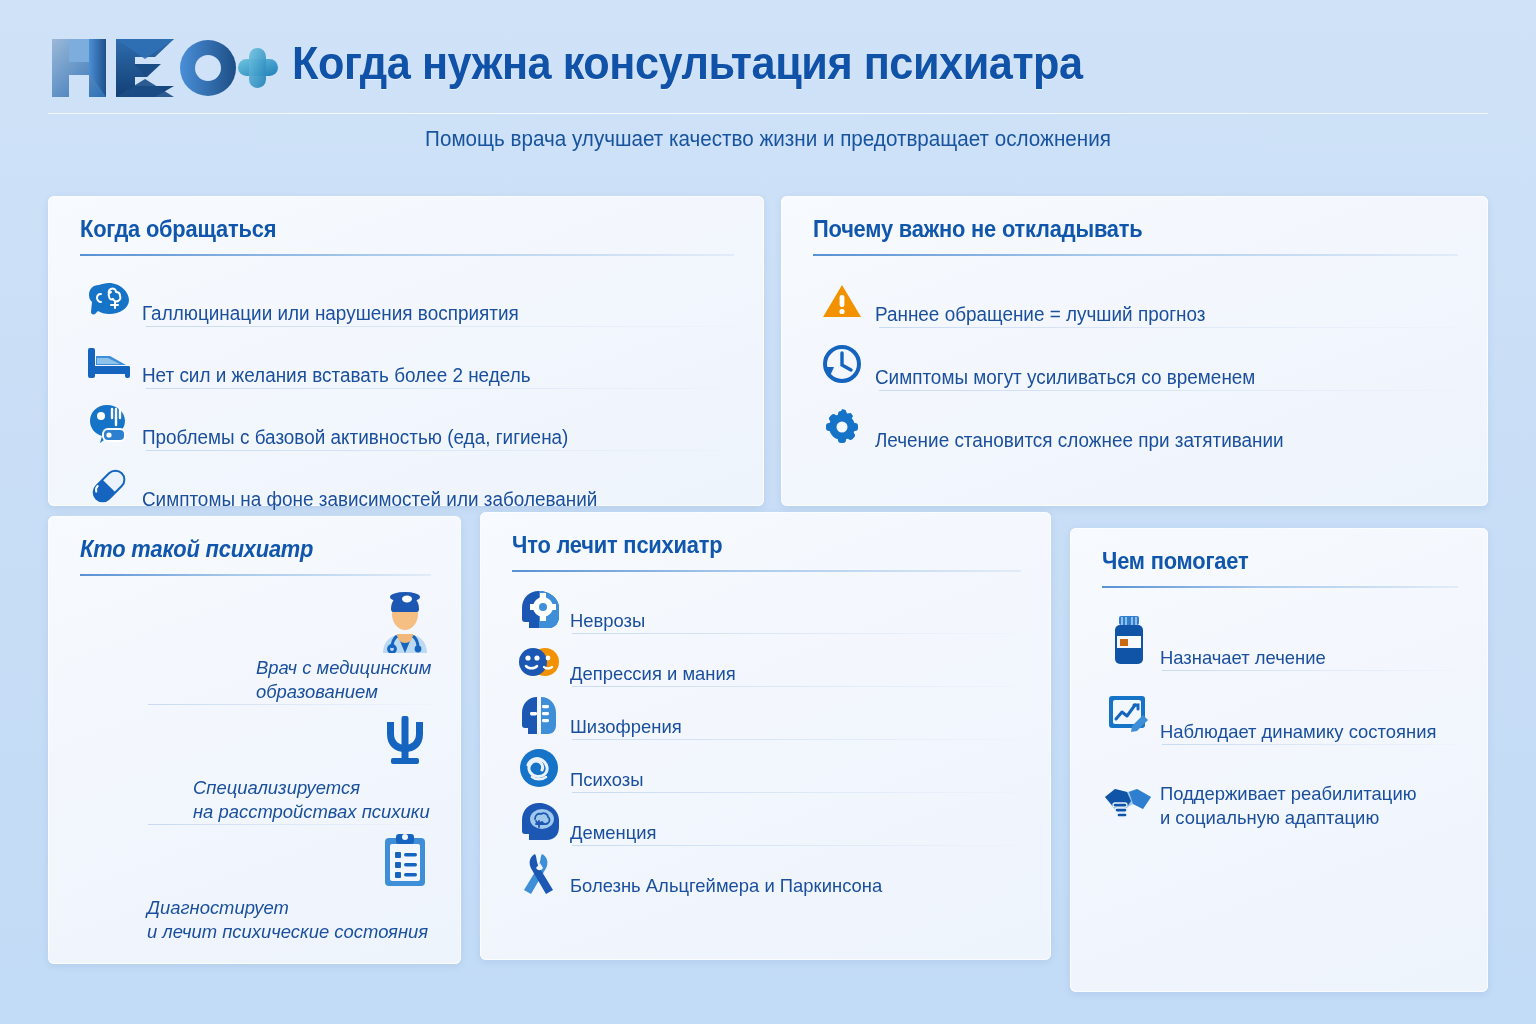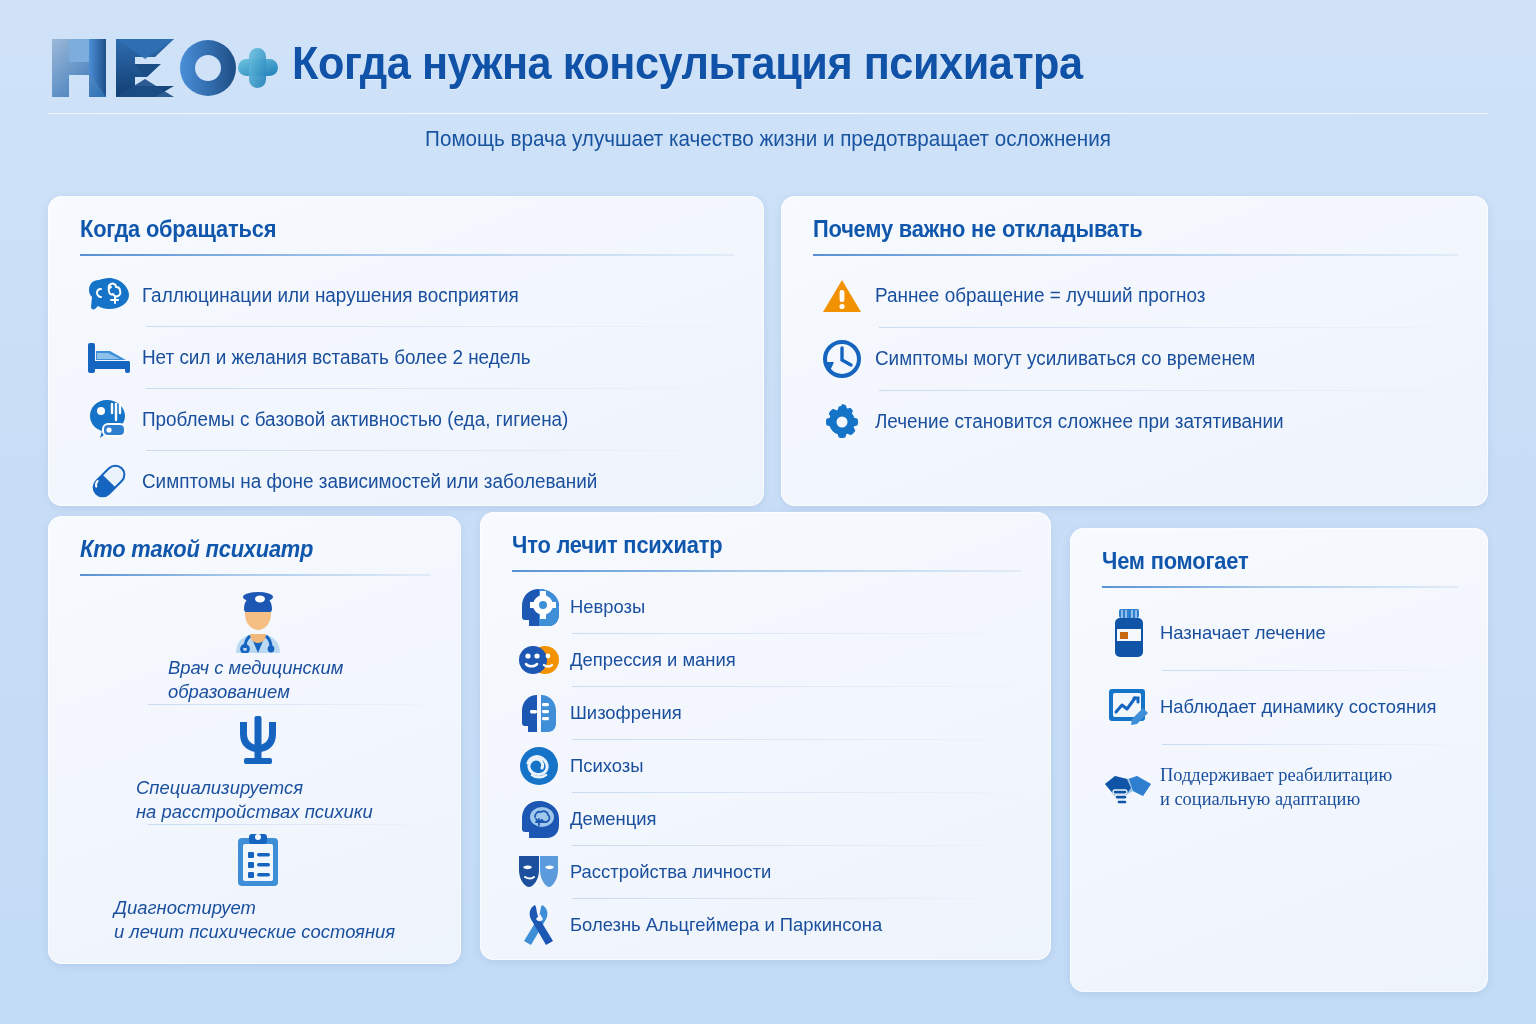--- a/index.html
+++ b/index.html
@@ -32,37 +32,37 @@
   }
   .hdr-rule {
     position: absolute; left: 48px; top: 112px; width: 1440px; height: 1px;
     background: linear-gradient(90deg, rgba(255,255,255,.7), rgba(255,255,255,.95) 50%, rgba(255,255,255,.7));
   }
 
   
   .card {
     position: absolute;
     background: linear-gradient(160deg,#f7fafe 0%,#f2f6fd 55%,#eef4fc 100%);
-    border-radius: 14px;
+    border-radius: 6px;
     box-shadow: 0 2px 7px rgba(60,110,175,.13), 0 0 0 1px rgba(255,255,255,.65) inset;
   }
   .card-title {
     position: absolute; left: 32px; top: 20px;
     font-size: 23px; font-weight: bold; color: #0f56ac;
     letter-spacing: -0.2px; white-space: nowrap;
     transform: scaleX(0.95); transform-origin: left center;
   }
   .card-rule {
     position: absolute; left: 32px; right: 30px; top: 58px; height: 2px;
     background: linear-gradient(90deg,#3c7fcb 0%,#9cc2e8 45%,#dfeaf7 100%);
     opacity: .85;
   }
   .list { position: absolute; left: 30px; right: 24px; top: 68px; }
   .item {
-    display: flex; align-items: center;
+    display: flex; align-items: flex-end;
     position: relative;
     min-height: 62px;
   }
   .item + .item::before {
     content: ""; position: absolute; left: 62px; right: 6px; top: 0; height: 1px;
     background: linear-gradient(90deg, rgba(150,185,225,.45), rgba(180,205,235,.28) 60%, rgba(200,220,240,.06));
   }
   .ico { width: 56px; min-width: 56px; height: 52px; display: flex; align-items: center; justify-content: center; }
   .ico svg { display: block; }
   .txt {
@@ -76,21 +76,21 @@
   #card-why      { left: 781px;  top: 196px; width: 707px;  height: 310px; padding-left: 41px; }
   #card-who      { left: 48px;   top: 516px; width: 413px;  height: 448px; font-style: italic; }
   #card-treats   { left: 480px;  top: 512px; width: 571px;  height: 448px; }
   #card-helps    { left: 1070px; top: 528px; width: 418px;  height: 464px; }
 
   #card-when .item  { min-height: 62px; }
   #card-why  .item  { min-height: 63px; }
   #card-who  .item  { min-height: 88px; flex-direction: column; }
   #card-treats .item{ min-height: 53px; }
   #card-helps .item { min-height: 74px; }
-  #card-helps .item:last-child { min-height: 86px; font-family: Liberation Serif, serif; }
+  #card-helps .item:last-child { min-height: 86px; }
 
   #card-treats .txt { font-size: 19px; }
   #card-who .txt    { font-size: 19px; }
   #card-helps .txt  { font-size: 19px; }
 
   #card-when .ico, #card-why .ico { width: 62px; min-width: 62px; }
   #card-who .ico  { width: 64px; min-width: 64px; height: 72px; }
   #card-treats .ico { width: 58px; min-width: 58px; height: 48px; }
   #card-helps .ico  { width: 58px; min-width: 58px; height: 60px; }
   #card-when .item + .item::before,
@@ -397,32 +397,20 @@
           <path d="M22 4C12 4 5 11 5 21v11c0 2 1 3 3 3h4v6h18c7 0 12-5 12-13V21C42 11 32 4 22 4Z" fill="#1c57b4"></path>
           <ellipse cx="25" cy="20" rx="12" ry="10" fill="#9fc8ea"></ellipse>
           <g stroke="#1c57b4" stroke-width="1.8" fill="none" stroke-linecap="round">
             <path d="M18 20c0-4 3-6 6-5M24 15c3-2 7 0 7 3M31 18c2 1 2 5 0 6M31 24c-2 2-5 1-6-1M25 23c-2 2-5 1-6-1M22 22v6M19 25h8"></path>
           </g>
         </svg>
       </span>
       <span class="txt">Деменция</span>
     </div>
 
-    <div class="item">
-      <span class="ico">
-        <svg width="46" height="40" viewBox="0 0 46 40">
-          <path d="M24 4h18v14c0 10-6 17-9 17s-9-7-9-17Z" fill="#5b9bdc"></path>
-          <path d="M3 4h20v14c0 10-6 17-10 17S3 28 3 18Z" fill="#1c4f9e"></path>
-          <path d="M7 15c3-2 7-2 9 0-2 3-7 3-9 0Z" fill="#fff"></path>
-          <path d="M29 15c3-2 7-2 9 0-2 3-7 3-9 0Z" fill="#fff"></path>
-          <path d="M9 25c3 2 7 2 9 0" stroke="#fff" stroke-width="2" fill="none" stroke-linecap="round"></path>
-        </svg>
-      </span>
-      <span class="txt">Расстройства личности</span>
-    </div>
 
     <div class="item">
       <span class="ico">
         <svg width="42" height="48" viewBox="0 0 42 48">
           <path d="M24 4c6 3 7 10 3 16L13 44l-7-4 14-23c3-5 2-10 4-13Z" fill="#3e8fd8"></path>
           <path d="M17 4c-6 3-7 10-3 16l14 24 7-4-14-23c-3-5-2-10-4-13Z" fill="#1c57b4"></path>
           <path d="M18 18c2 3 5 3 7 0l-3-5Z" fill="#f2f7fd"></path>
         </svg>
       </span>
       <span class="txt">Болезнь Альцгеймера и Паркинсона</span>

